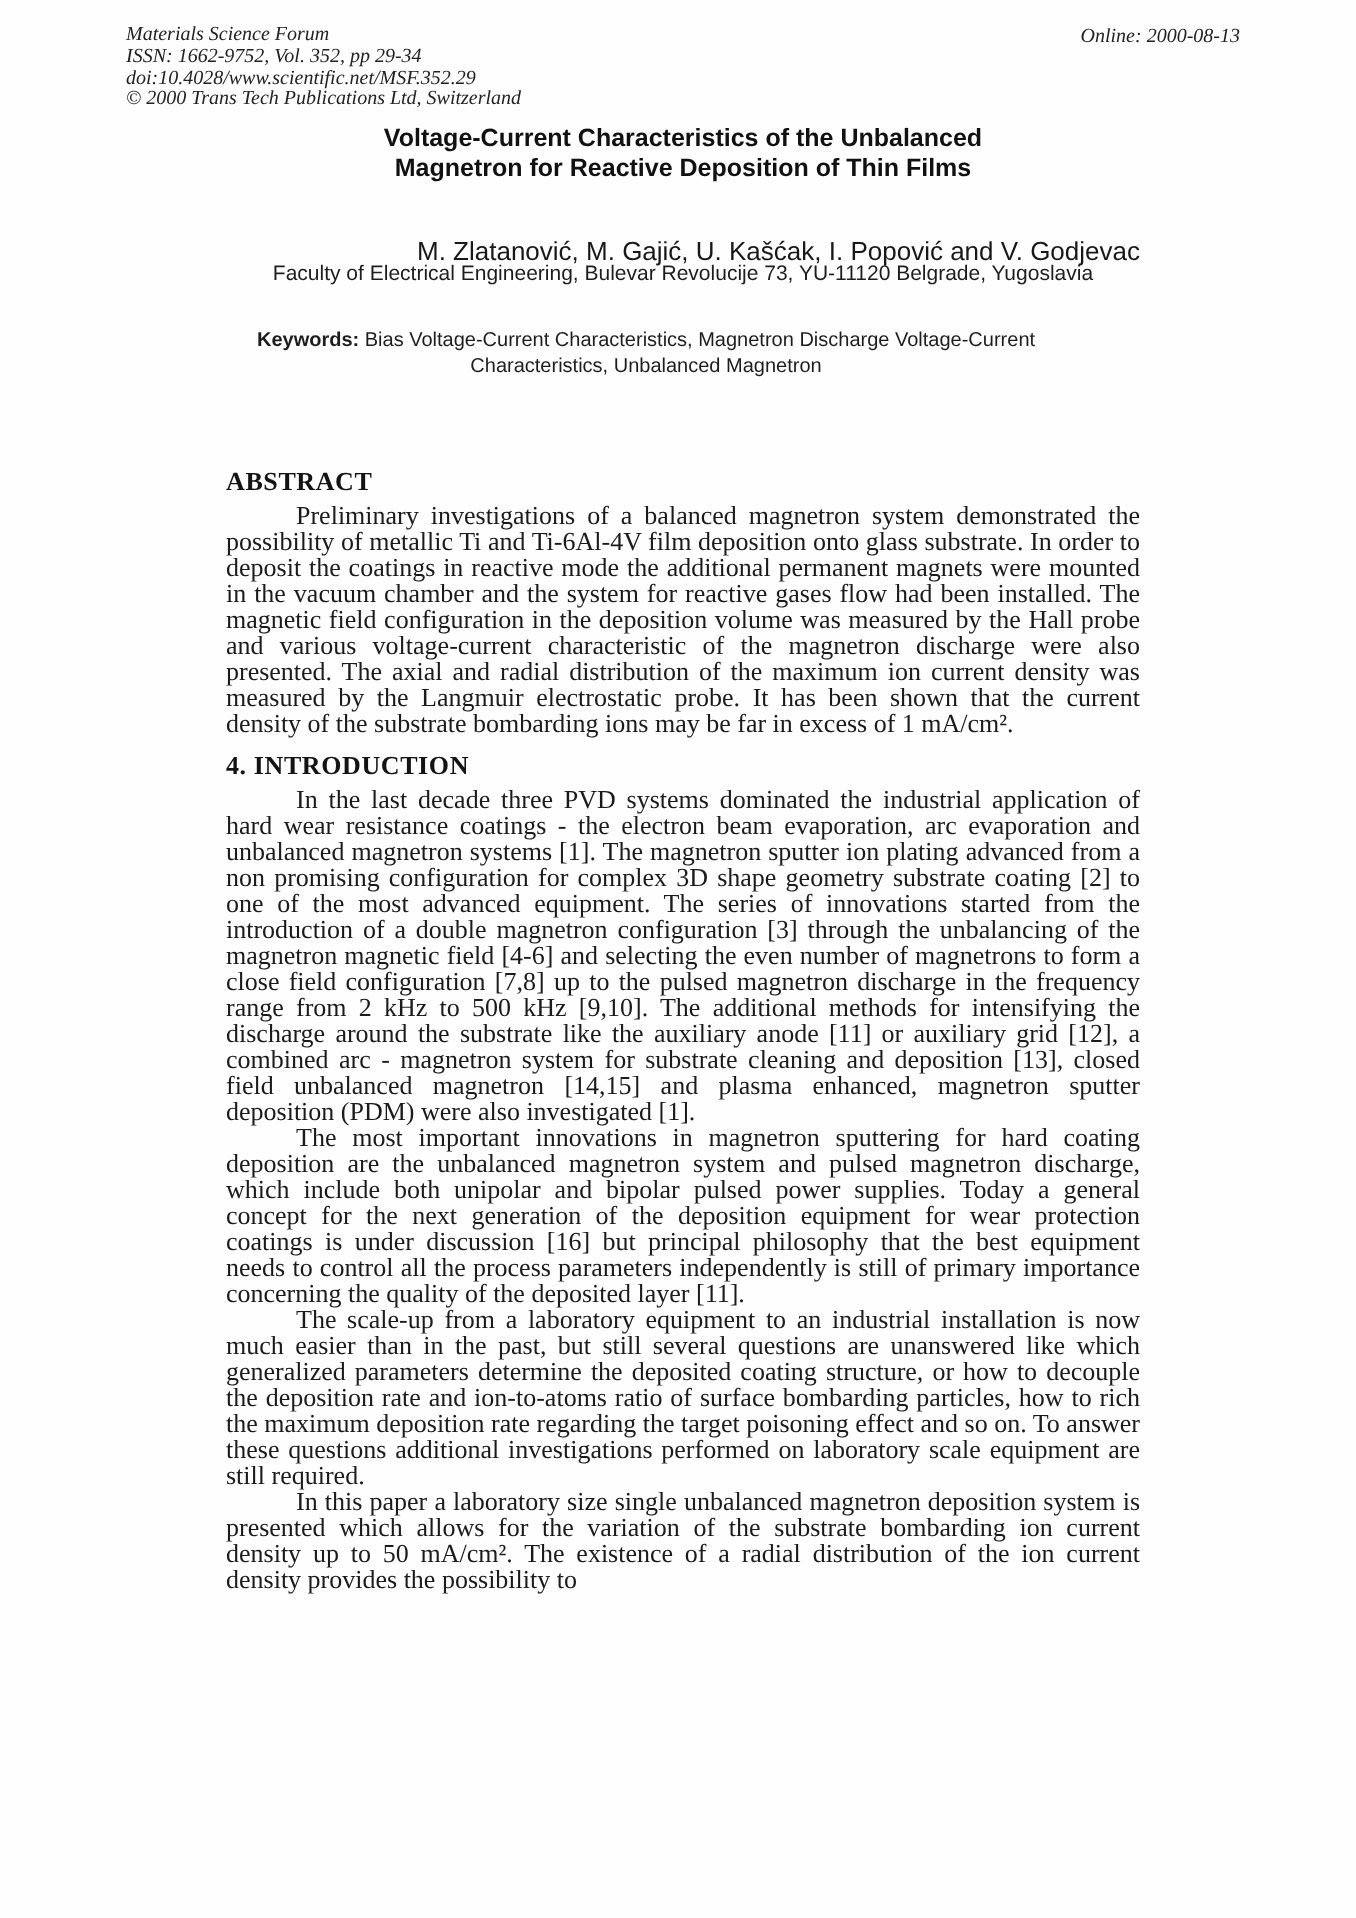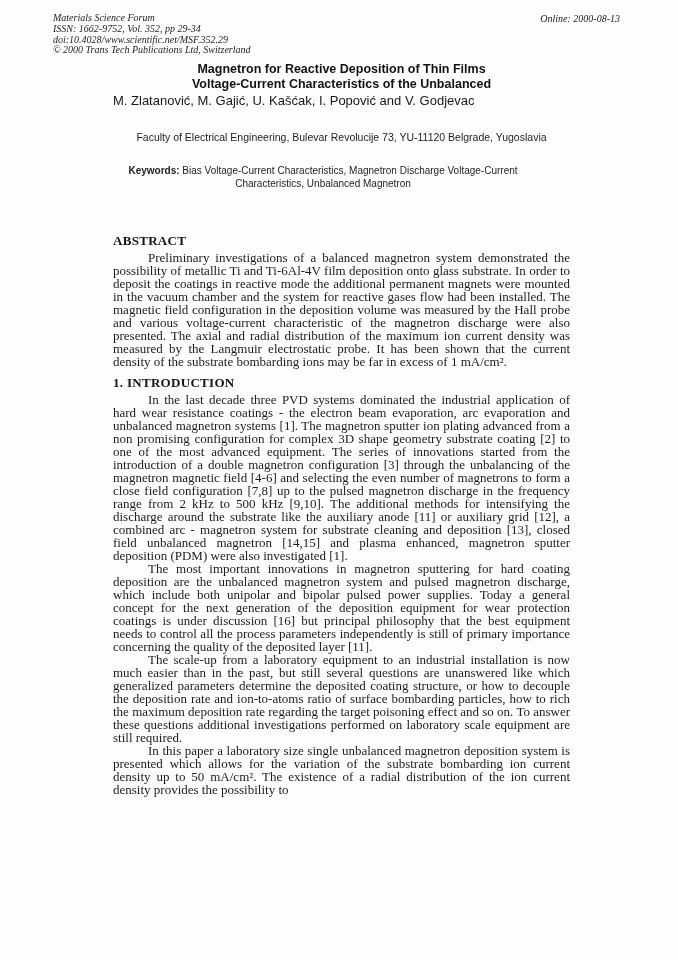--- a/index.html
+++ b/index.html
@@ -12,21 +12,21 @@
     width: 678px;
     height: 959px;
     background: #fefefe;
     color: #1b1b1b;
     overflow: hidden;
     font-family: "Liberation Serif", serif;
   }
   
   .header-left {
     position: absolute;
-    left: 53px;
+    left: 63px;
     top: 13px;
     font-family: "Liberation Serif", serif;
     font-style: italic;
     font-size: 10px;
     line-height: 10.8px;
     color: #222;
     white-space: nowrap;
   }
   .header-right {
     position: absolute;
@@ -48,23 +48,23 @@
     text-align: center;
     font-family: "Liberation Sans", sans-serif;
     font-weight: bold;
     font-size: 12.5px;
     line-height: 14.5px;
     color: #111;
   }
   .authors {
     position: absolute;
     left: 113px;
-    top: 93px;
+    top: 118px;
     width: 457px;
-    text-align: left;
+    text-align: right;
     font-family: "Liberation Sans", sans-serif;
     font-size: 13px;
     color: #181818;
   }
   .affiliation {
     position: absolute;
     left: 113px;
     top: 131px;
     width: 457px;
     text-align: center;
@@ -128,35 +128,35 @@
   <div class="header-left">
     <div>Materials Science Forum</div>
     <div>ISSN: 1662-9752, Vol. 352, pp 29-34</div>
     <div>doi:10.4028/www.scientific.net/MSF.352.29</div>
     <div>© 2000 Trans Tech Publications Ltd, Switzerland</div>
   </div>
 
   <div class="header-right">Online: 2000-08-13</div>
 
   <div class="title">
+    <div>Voltage-Current Characteristics of the Unbalanced</div>
     <div>Magnetron for Reactive Deposition of Thin Films</div>
-    <div>Voltage-Current Characteristics of the Unbalanced</div>
   </div>
 
   <div class="authors">M. Zlatanović, M. Gajić, U. Kašćak, I. Popović and V. Godjevac</div>
 
   <div class="affiliation">Faculty of Electrical Engineering, Bulevar Revolucije 73, YU-11120 Belgrade, Yugoslavia</div>
 
   <div class="keywords"><span class="kw-label">Keywords:</span><span> Bias Voltage-Current Characteristics, Magnetron Discharge Voltage-Current Characteristics, Unbalanced Magnetron</span></div>
 
   <div class="section-heading abstract-heading">ABSTRACT</div>
 
   <p class="body-par abstract-body">Preliminary investigations of a balanced magnetron system demonstrated the possibility of metallic Ti and Ti-6Al-4V film deposition onto glass substrate. In order to deposit the coatings in reactive mode the additional permanent magnets were mounted in the vacuum chamber and the system for reactive gases flow had been installed. The magnetic field configuration in the deposition volume was measured by the Hall probe and various voltage-current characteristic of the magnetron discharge were also presented. The axial and radial distribution of the maximum ion current density was measured by the Langmuir electrostatic probe. It has been shown that the current density of the substrate bombarding ions may be far in excess of 1 mA/cm².</p>
 
-  <div class="section-heading intro-heading">1. INTRODUCTION</div>
+  <div class="section-heading intro-heading">4. INTRODUCTION</div>
 
   <div class="intro-text">
     <p class="body-par">In the last decade three PVD systems dominated the industrial application of hard wear resistance coatings - the electron beam evaporation, arc evaporation and unbalanced magnetron systems [1]. The magnetron sputter ion plating advanced from a non promising configuration for complex 3D shape geometry substrate coating [2] to one of the most advanced equipment. The series of innovations started from the introduction of a double magnetron configuration [3] through the unbalancing of the magnetron magnetic field [4-6] and selecting the even number of magnetrons to form a close field configuration [7,8] up to the pulsed magnetron discharge in the frequency range from 2 kHz to 500 kHz [9,10]. The additional methods for intensifying the discharge around the substrate like the auxiliary anode [11] or auxiliary grid [12], a combined arc - magnetron system for substrate cleaning and deposition [13], closed field unbalanced magnetron [14,15] and plasma enhanced, magnetron sputter deposition (PDM) were also investigated [1].</p>
     <p class="body-par">The most important innovations in magnetron sputtering for hard coating deposition are the unbalanced magnetron system and pulsed magnetron discharge, which include both unipolar and bipolar pulsed power supplies. Today a general concept for the next generation of the deposition equipment for wear protection coatings is under discussion [16] but principal philosophy that the best equipment needs to control all the process parameters independently is still of primary importance concerning the quality of the deposited layer [11].</p>
     <p class="body-par">The scale-up from a laboratory equipment to an industrial installation is now much easier than in the past, but still several questions are unanswered like which generalized parameters determine the deposited coating structure, or how to decouple the deposition rate and ion-to-atoms ratio of surface bombarding particles, how to rich the maximum deposition rate regarding the target poisoning effect and so on. To answer these questions additional investigations performed on laboratory scale equipment are still required.</p>
     <p class="body-par">In this paper a laboratory size single unbalanced magnetron deposition system is presented which allows for the variation of the substrate bombarding ion current density up to 50 mA/cm². The existence of a radial distribution of the ion current density provides the possibility to</p>
   </div>
 
 </div>
 

